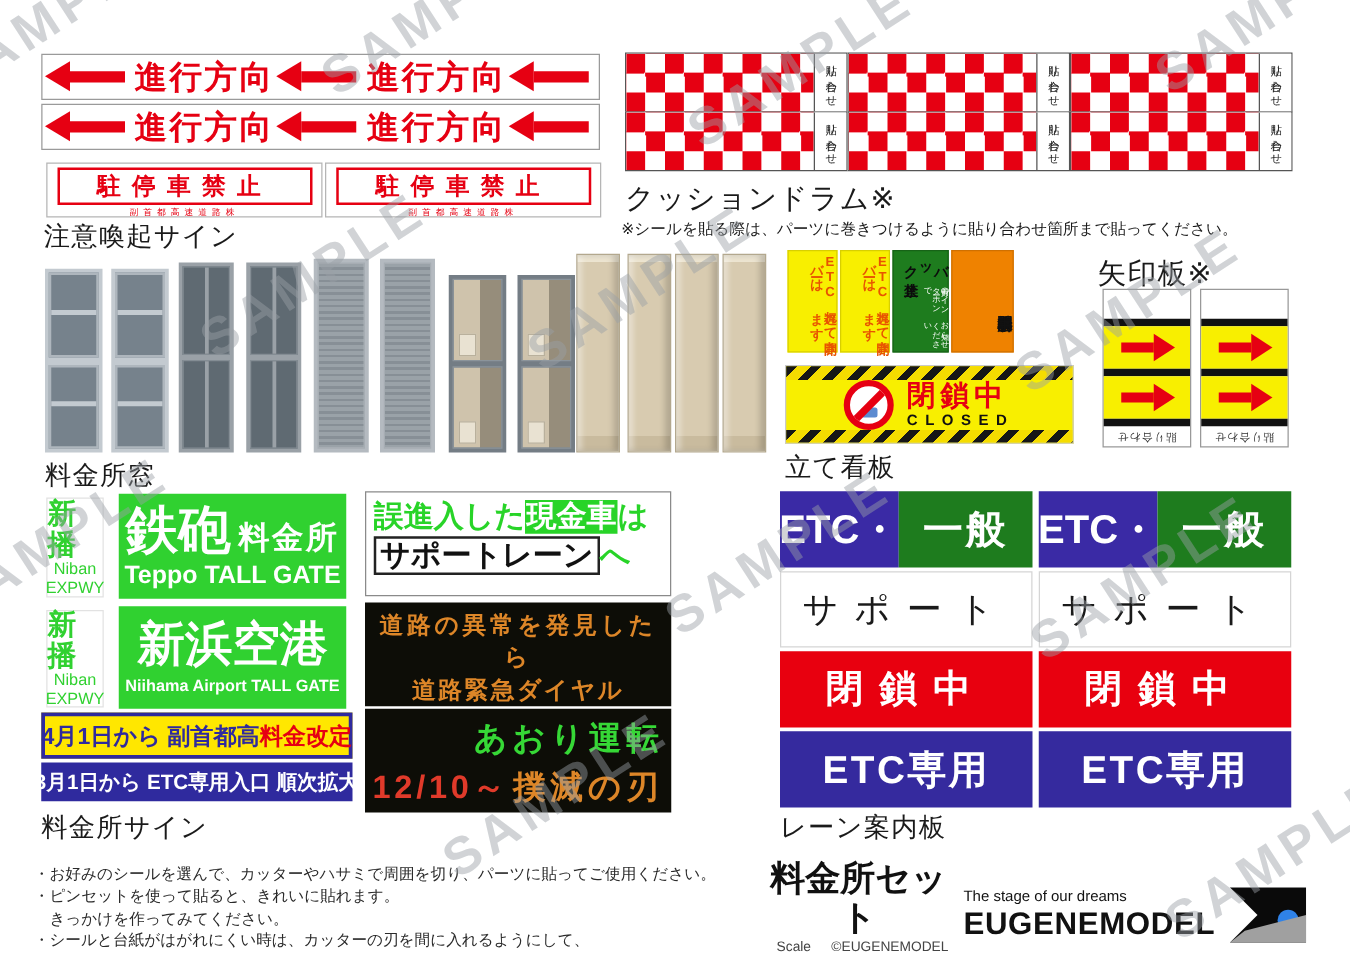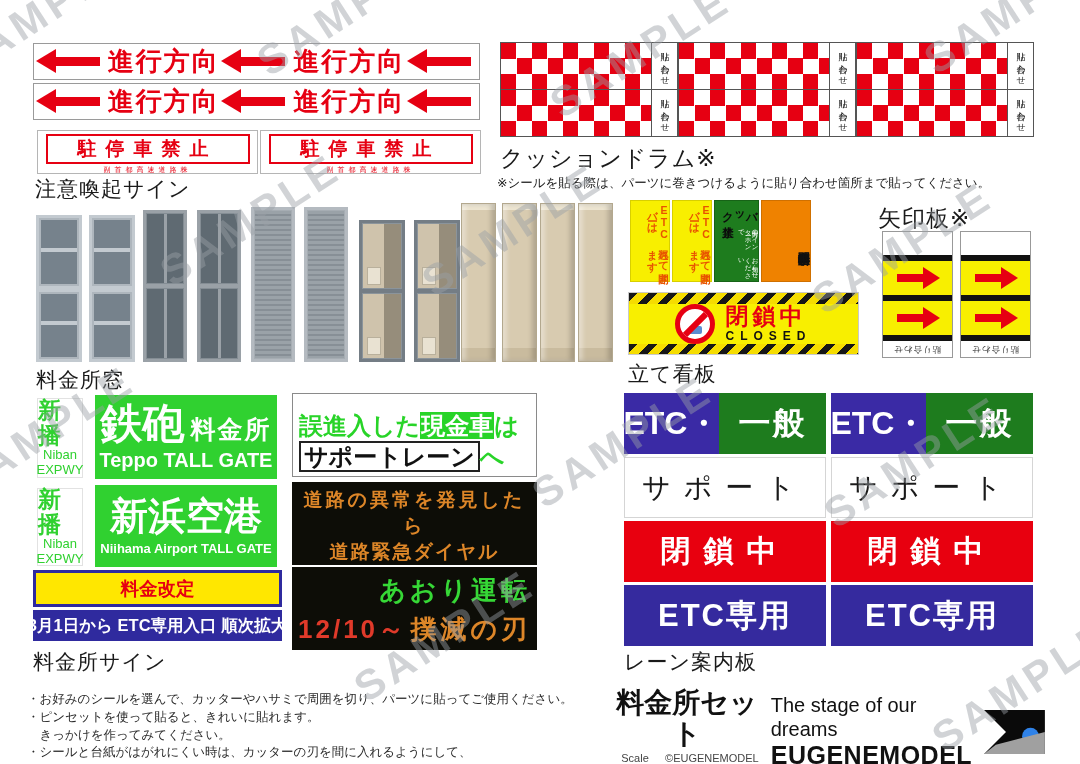--- a/index.html
+++ b/index.html
@@ -93,21 +93,21 @@
   .g2l2{font-size:13px;font-weight:bold;margin-top:6px;}
   .banner1{position:absolute;left:33px;top:570px;width:249px;height:37px;background:#ffe700;
            border:3px solid #2f2a9e;box-sizing:border-box;display:flex;align-items:center;justify-content:center;
            font-size:18.5px;font-weight:bold;white-space:nowrap;}
   .banner1 .m{color:#2f2a9e;}
   .banner1 .h{color:#e60012;}
   .banner2{position:absolute;left:33px;top:610px;width:249px;height:31px;background:#2f2a9e;color:#fff;
            display:flex;align-items:center;justify-content:center;font-size:16.5px;font-weight:bold;white-space:nowrap;}
   
   .disp{position:absolute;left:292px;width:245px;box-sizing:border-box;}
-  .d1{top:393px;height:84px;background:#fff;border:1px solid #8a8a8a;padding:16px 6px;}
+  .d1{top:393px;height:84px;background:#fff;border:1px solid #8a8a8a;padding:4px 6px;}
   .d1 .l1{color:#28d428;font-size:24px;font-weight:bold;line-height:1.3;}
   .d1 .hl{background:#28d428;color:#fff;padding:0 1px;}
   .d1 .l2{font-size:24px;font-weight:bold;color:#28d428;line-height:1.3;}
   .d1 .box{border:2px solid #222;color:#111;padding:0 3px;}
   .d2{top:482px;height:83px;background:#0d0d07;color:#dd8628;padding:5px 4px;font-weight:bold;}
   .d2 .r1{font-size:19px;letter-spacing:3px;text-align:center;}
   .d2 .r2{font-size:19px;text-align:center;letter-spacing:2px;}
   .d2 .r3{font-size:19px;text-align:center;color:#e03a2a;letter-spacing:4px;}
   .d3{top:567px;height:83px;background:#0d0d07;padding:6px 6px;font-weight:bold;}
   .d3 .r1{text-align:right;color:#36d836;font-size:26px;letter-spacing:4px;}
@@ -125,21 +125,21 @@
   .lr-white{background:#fff;border:1px solid #d5d5d5;color:#1a1a1a;font-size:28px;letter-spacing:13px;font-weight:normal;}
   .lr-red{background:#e8000f;color:#fff;font-size:30px;letter-spacing:13px;}
   .lr-navy{background:#352a9e;color:#fff;font-size:31px;letter-spacing:2px;}
   
   .instr{position:absolute;left:27px;top:691px;font-size:12.5px;color:#2a2a2a;line-height:1.42;}
   .footer{position:absolute;left:615px;top:688px;width:430px;display:flex;align-items:center;
           justify-content:flex-end;gap:12px;}
   .f-prod{text-align:center;}
   .f-prod .p1{font-size:28px;font-weight:bold;color:#111;line-height:1.1;}
   .f-prod .p2{font-size:11px;color:#444;margin-top:2px;display:flex;gap:10px;justify-content:center;}
-  .f-brand .t1{font-size:20px;color:#111;line-height:1.2;}
+  .f-brand .t1{font-size:12px;color:#111;line-height:1.2;}
   .f-brand .t2{font-size:25px;font-weight:bold;color:#111;letter-spacing:.5px;line-height:1.15;}
   .f-logo{width:72px;height:52px;display:block;}
 </style>
 </head>
 <body>
 
 <div class="sheet">
 
   <div class="strip" style="top:43px;">
     <span class="arr-l"></span>
@@ -325,20 +325,21 @@
   <div class="badge" style="top:488px;height:78px;">
     <span class="b1">新播</span>
     <span class="b2">Niban</span>
     <span class="b2">EXPWY</span>
   </div>
   <div class="gsign" style="top:485px;height:82px;">
     <div class="g2l1">新浜空港</div>
     <div class="g2l2">Niihama Airport  TALL GATE</div>
   </div>
   <div class="banner1">
+    <span class="m">4月1日から 副首都高</span>
     <span class="h">料金改定</span>
   </div>
   <div class="banner2">3月1日から ETC専用入口 順次拡大</div>
   <div class="label" style="left:33px;top:648px;">料金所サイン</div>
 
   <div class="disp d1">
     <div class="l1">
       <span>誤進入した</span><span class="hl">現金車</span><span>は</span>
     </div>
     <div class="l2">

